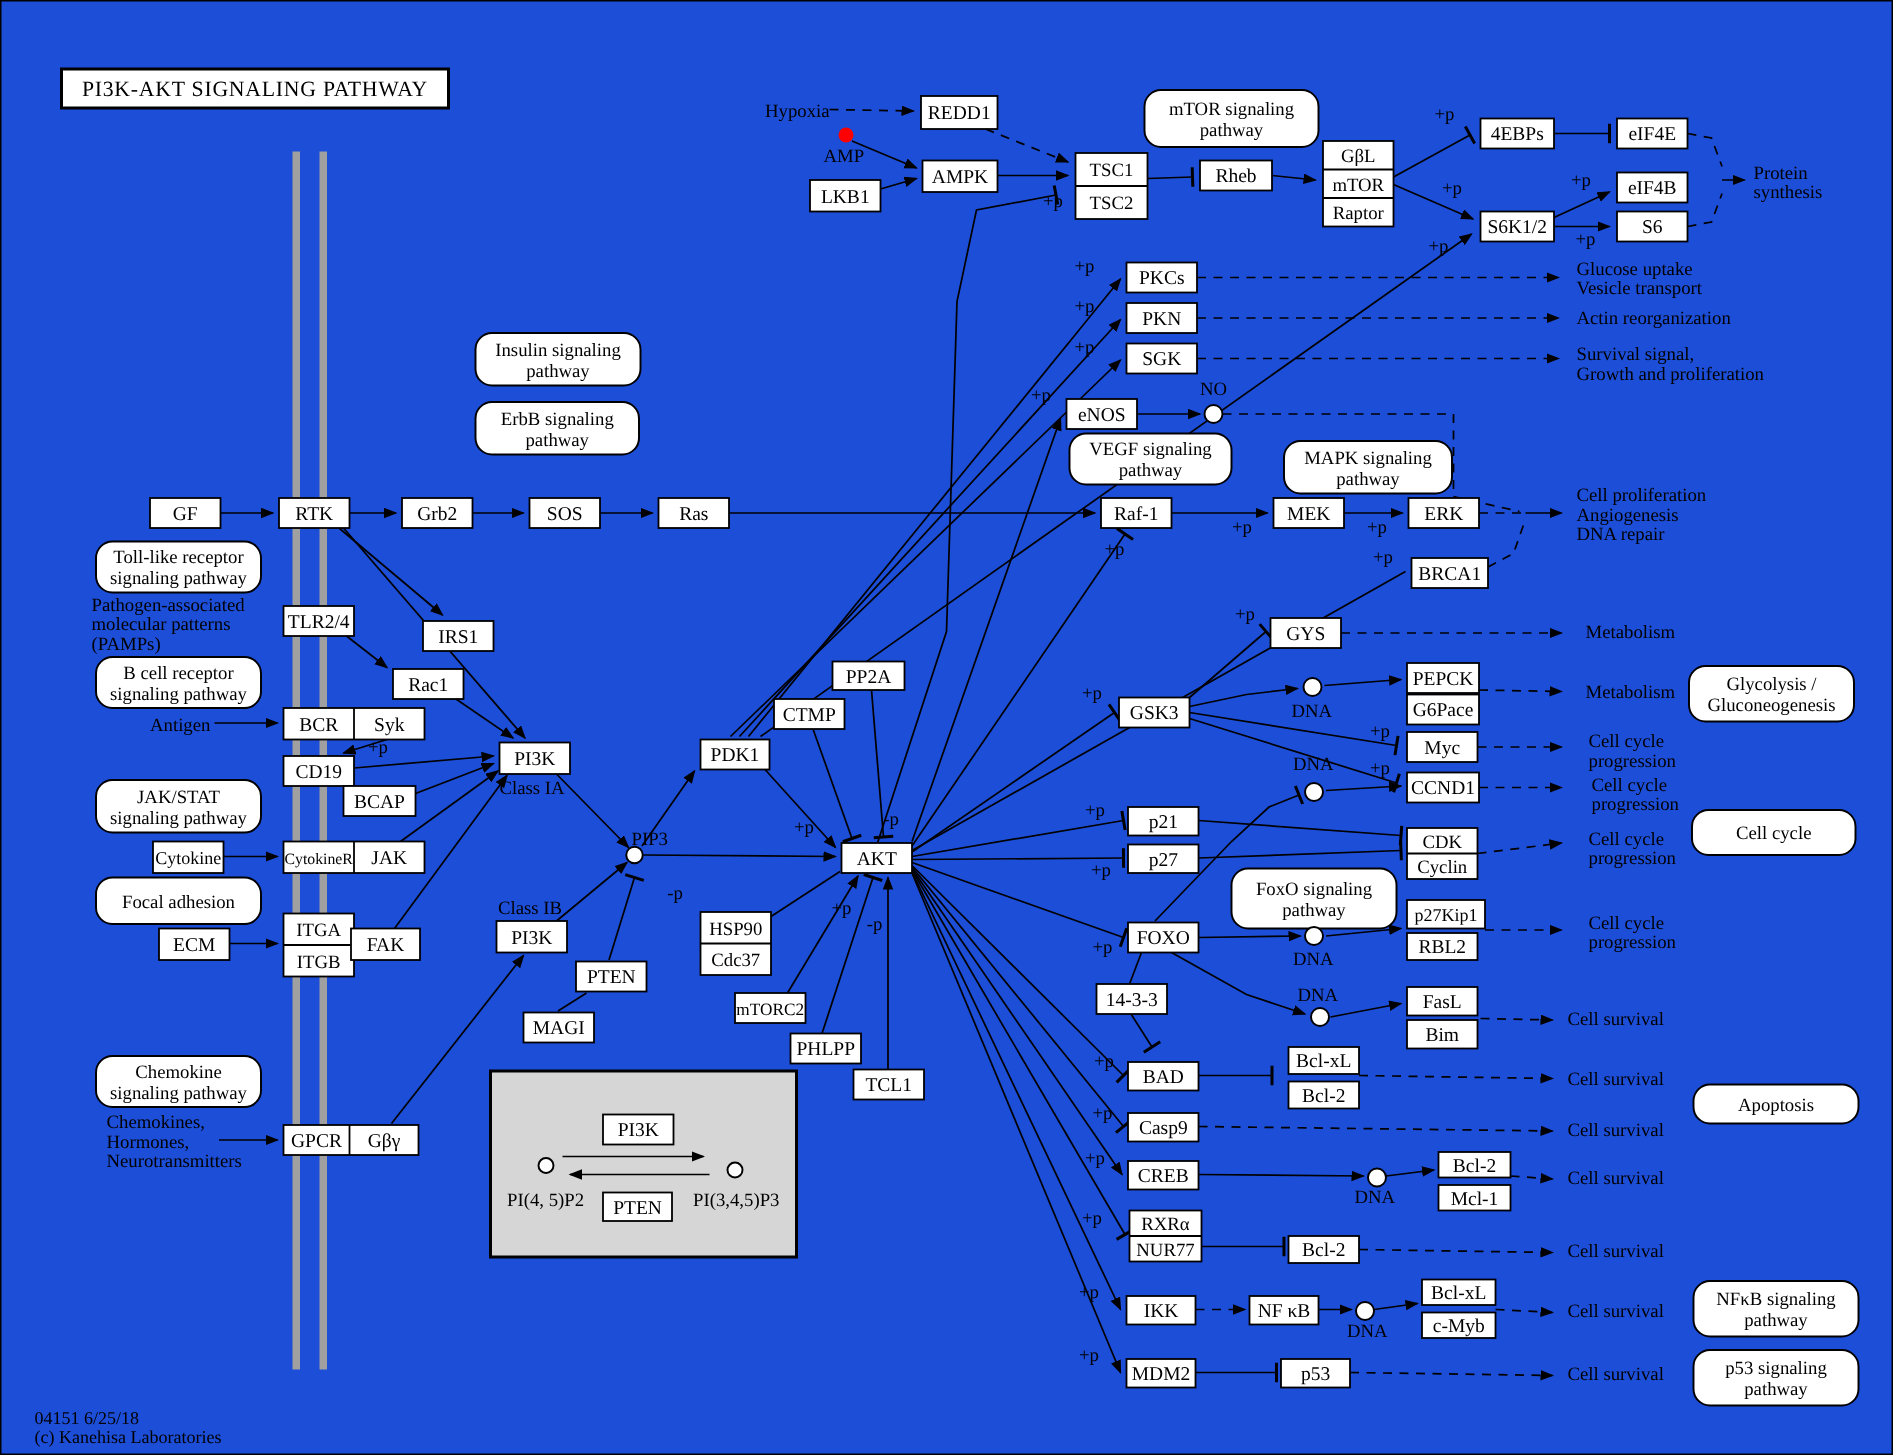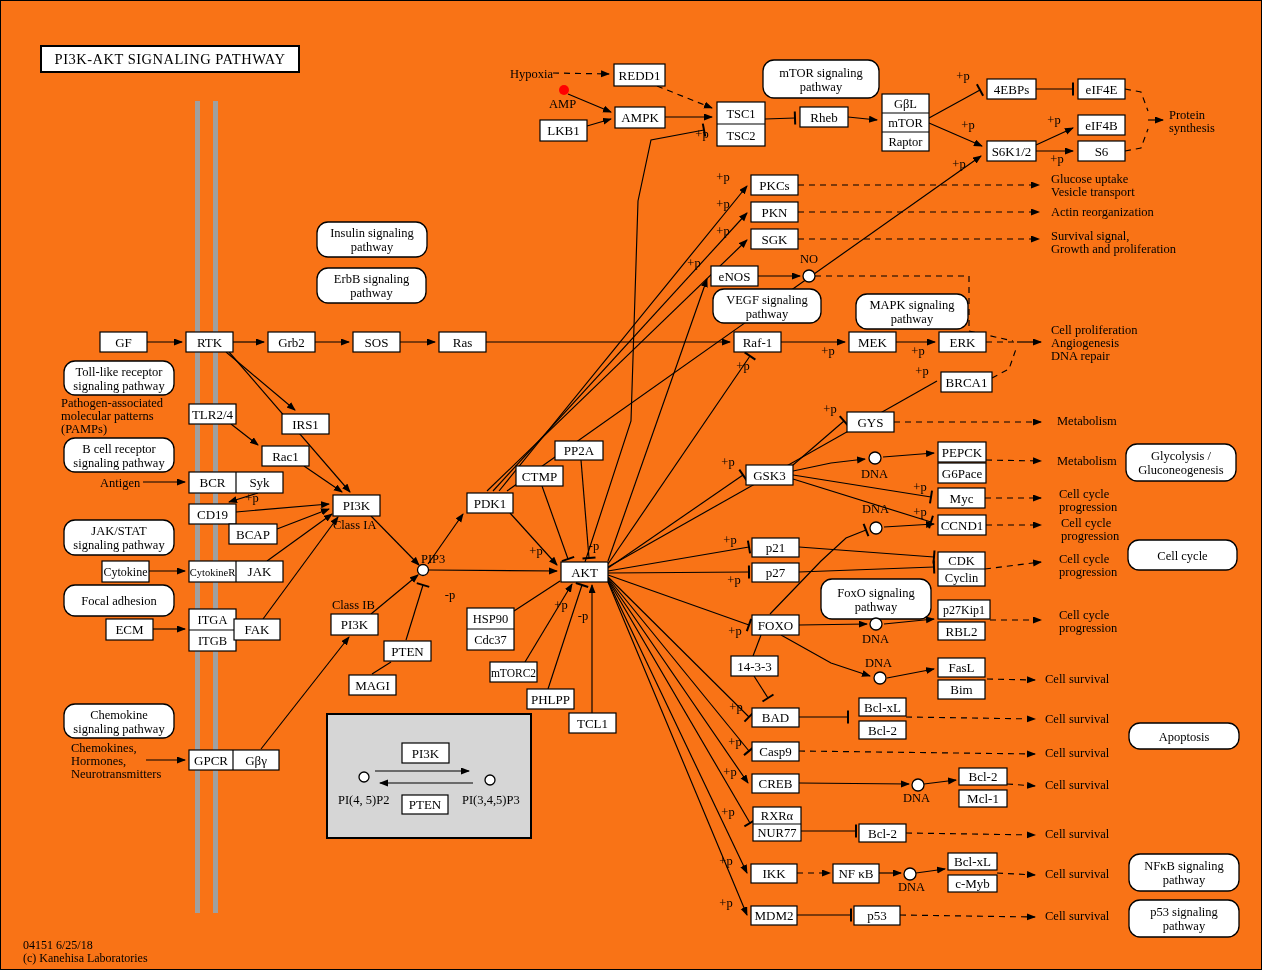--- a/index.html
+++ b/index.html
@@ -1,16 +1,16 @@
 <!DOCTYPE html>
 <html><head>
 <meta charset="utf-8">
 <style>
   html,body{margin:0;padding:0;background:#888;}
-  #page{width:1262px;height:970px;background:#f97316;position:relative;border:1px solid #000;box-sizing:border-box;margin:0 auto;overflow:hidden;}
+  #page{width:1262px;height:970px;background:#1d4ed8;position:relative;border:1px solid #000;box-sizing:border-box;margin:0 auto;overflow:hidden;}
   svg{display:block;font-family:"Liberation Serif","DejaVu Serif",serif;}
   svg text{fill:#000;}
   .edge{fill:none;stroke:#000;stroke-width:1.15px;}
   .edge.dashed{stroke-dasharray:6 5;}
   .pathway rect{fill:#fff;stroke:#000;stroke-width:1.3px;}
 </style>
 </head>
 <body>
 
 <div id="page">

